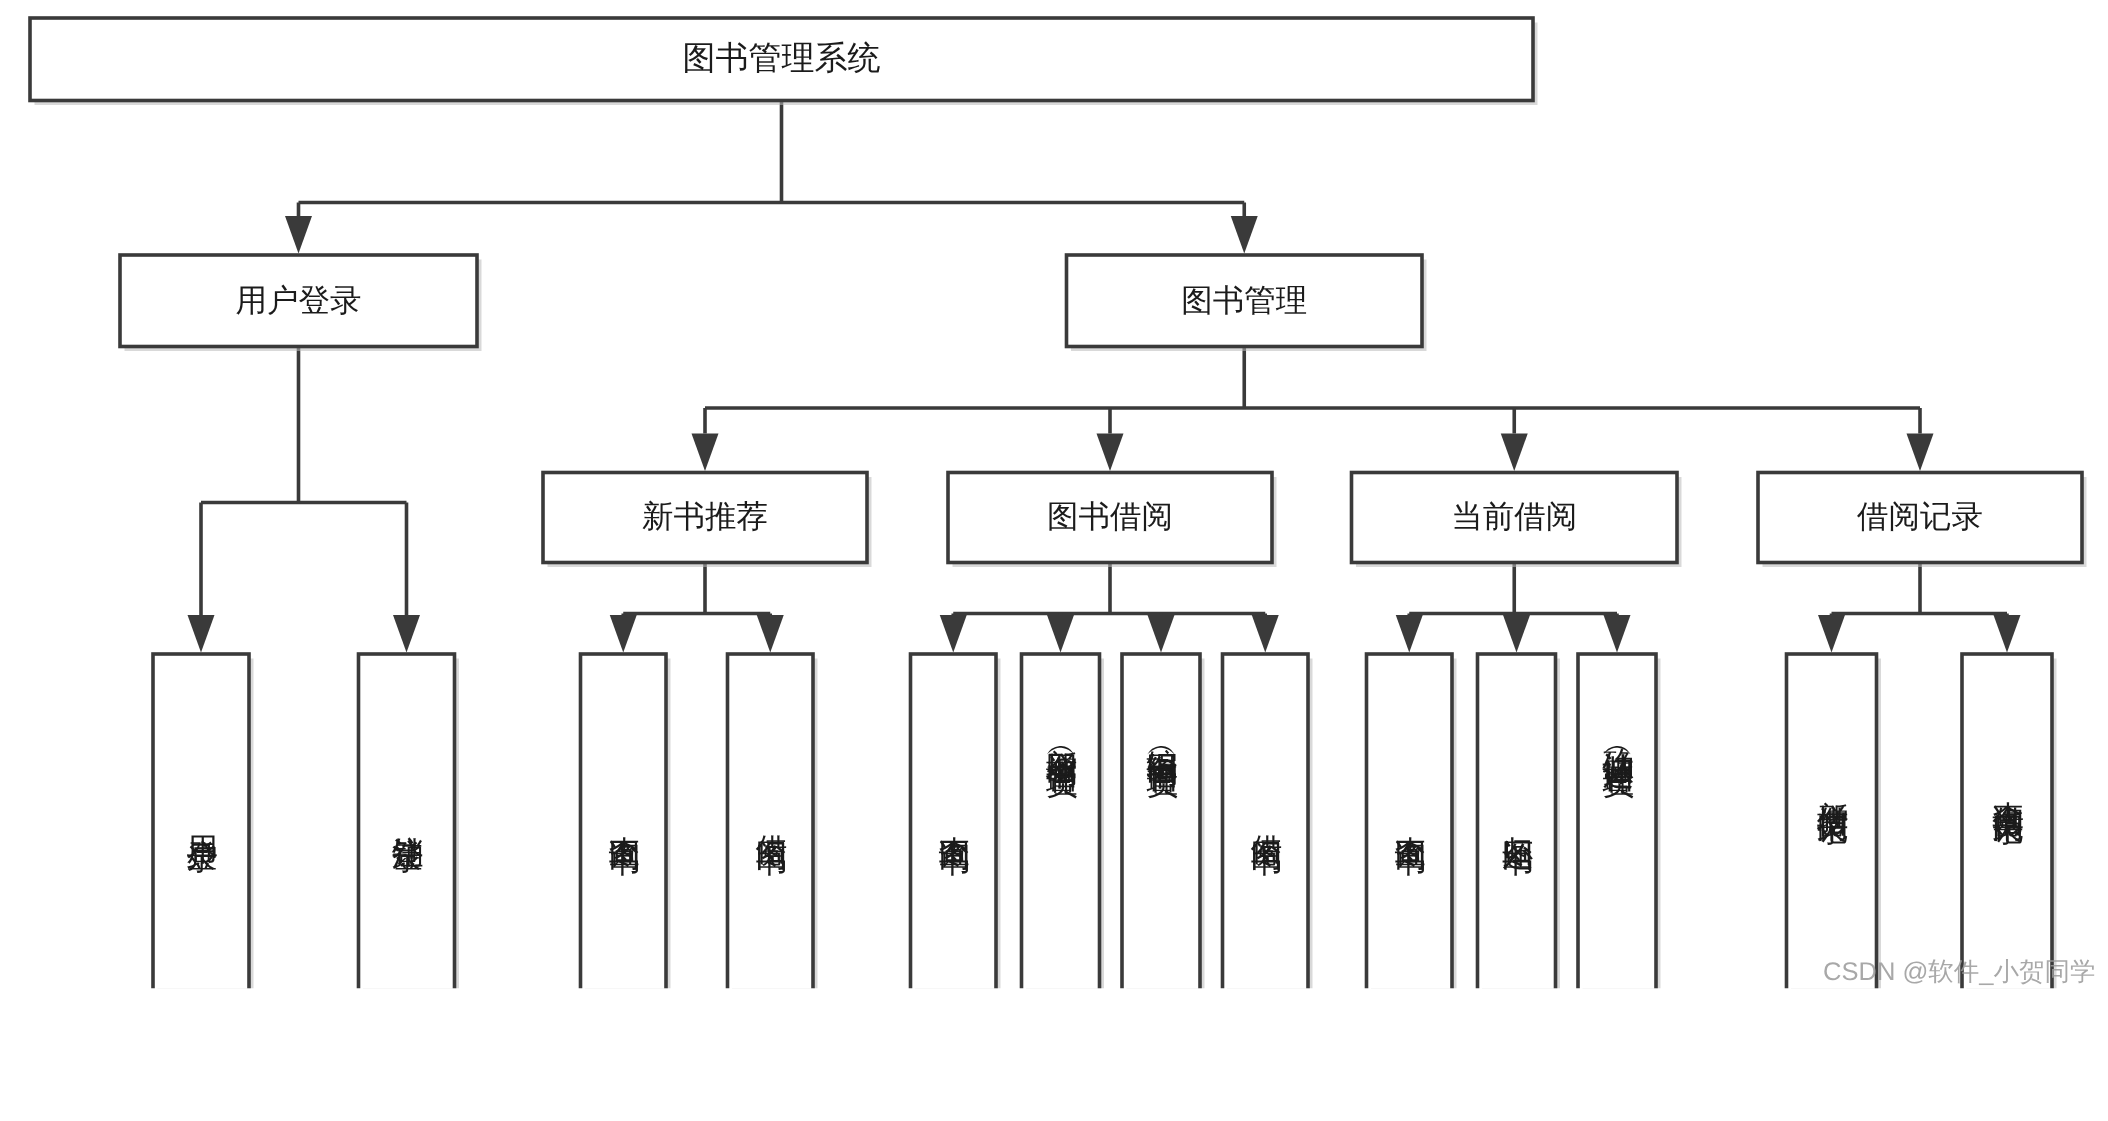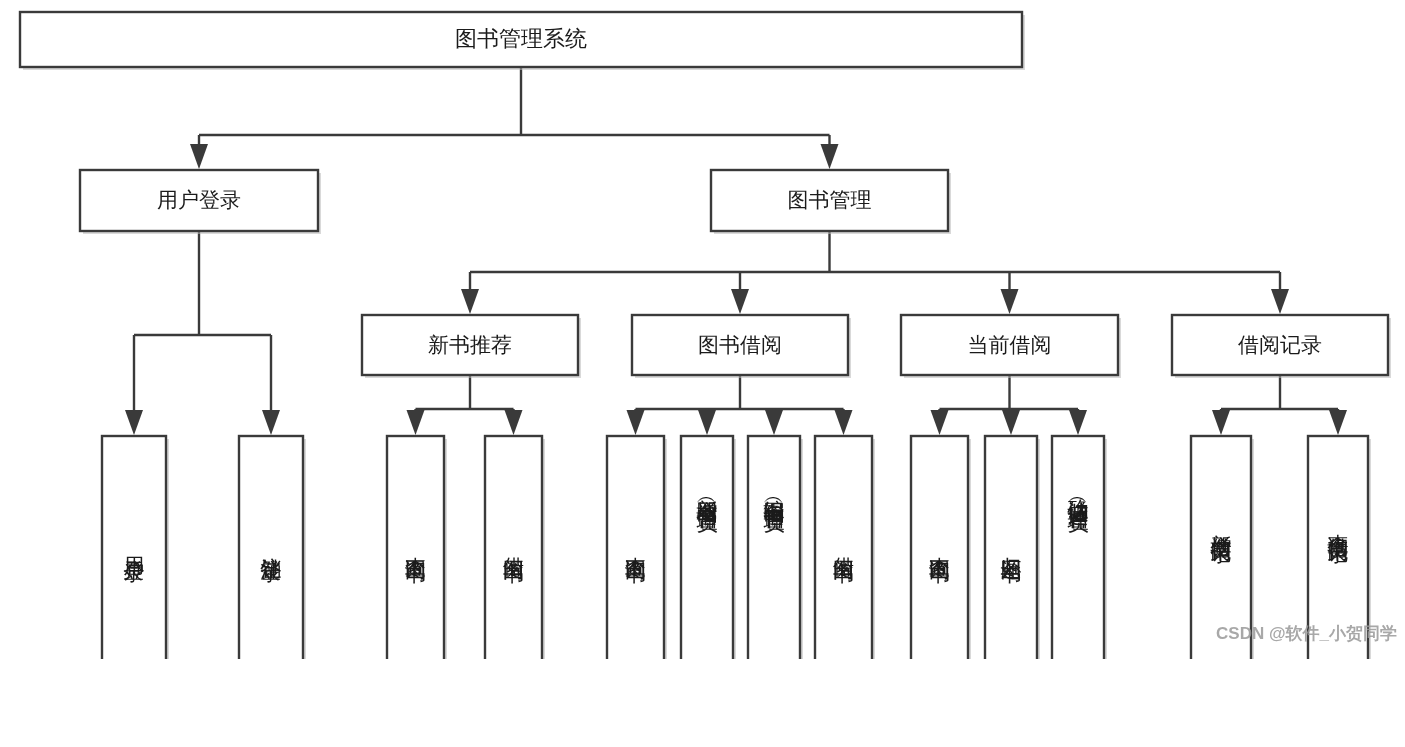--- a/index.html
+++ b/index.html
@@ -70,28 +70,27 @@
     font-family: "Liberation Sans", "DejaVu Sans", sans-serif;
     font-size: 21px;
     line-height: 1.04;
     color: #1b1b1b;
     letter-spacing: 2px;
     white-space: nowrap;
   }
   .watermark {
     position: absolute;
     right: 8px;
-    bottom: 14px;
+    bottom: 0;
     font-family: "Liberation Sans", "DejaVu Sans", sans-serif;
     font-size: 17px;
     color: #9a9a9a;
     opacity: 0.85;
     white-space: nowrap;
     pointer-events: none;
-    font-weight: bold;
   }
 </style>
 </head>
 <body>
 
 <div id="diagram-root">
 
   <svg class="diagram-canvas" viewBox="0 0 1405 747">
     <g id="connector-layer">
         <g>

